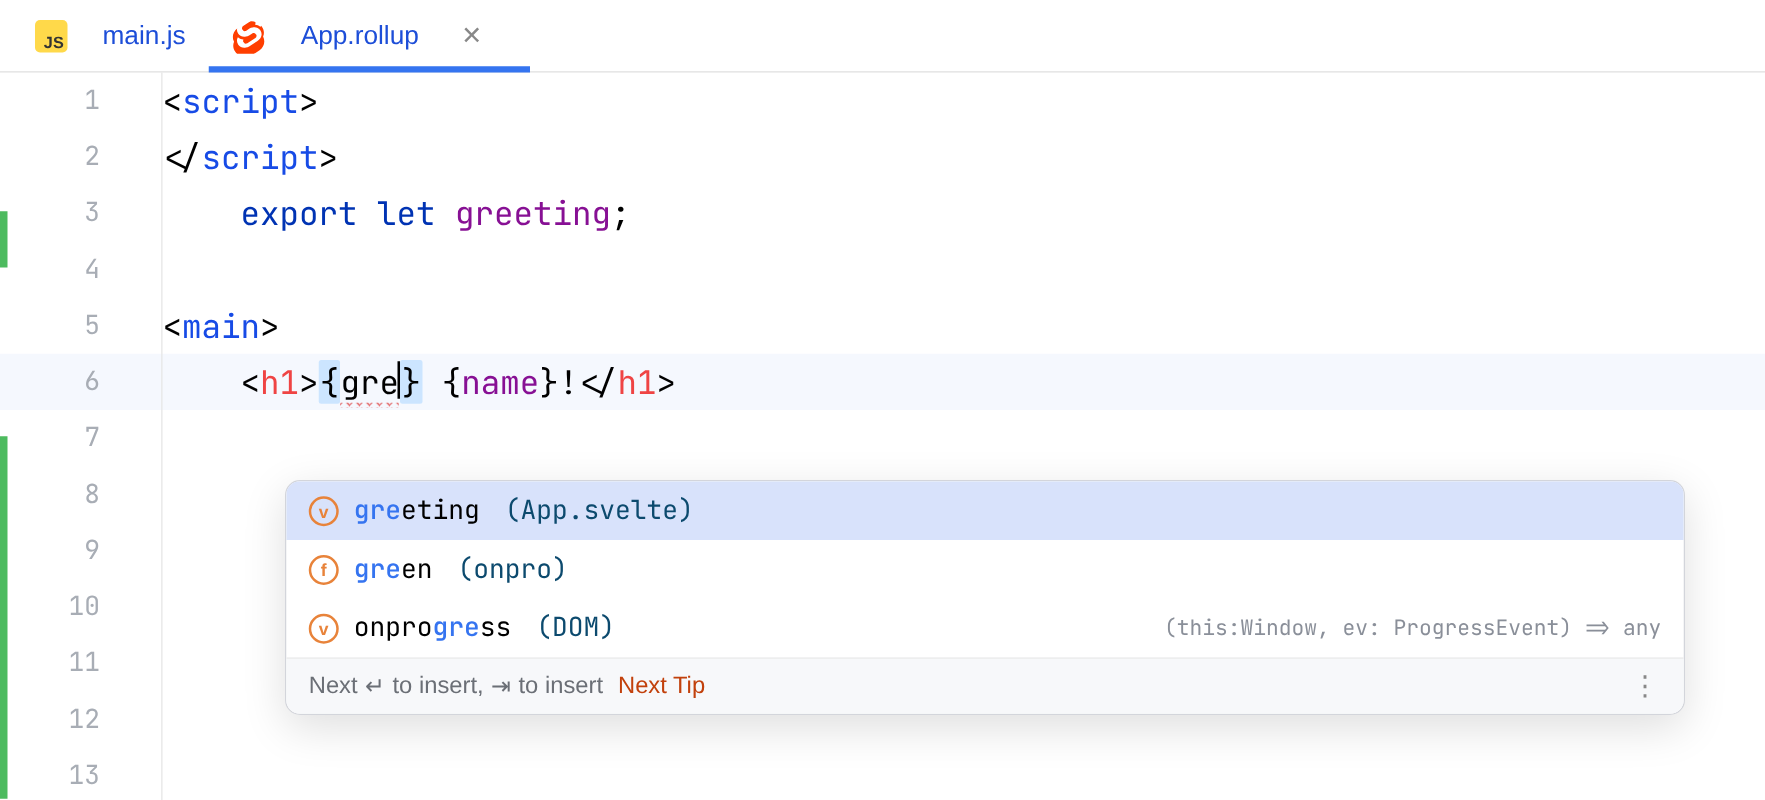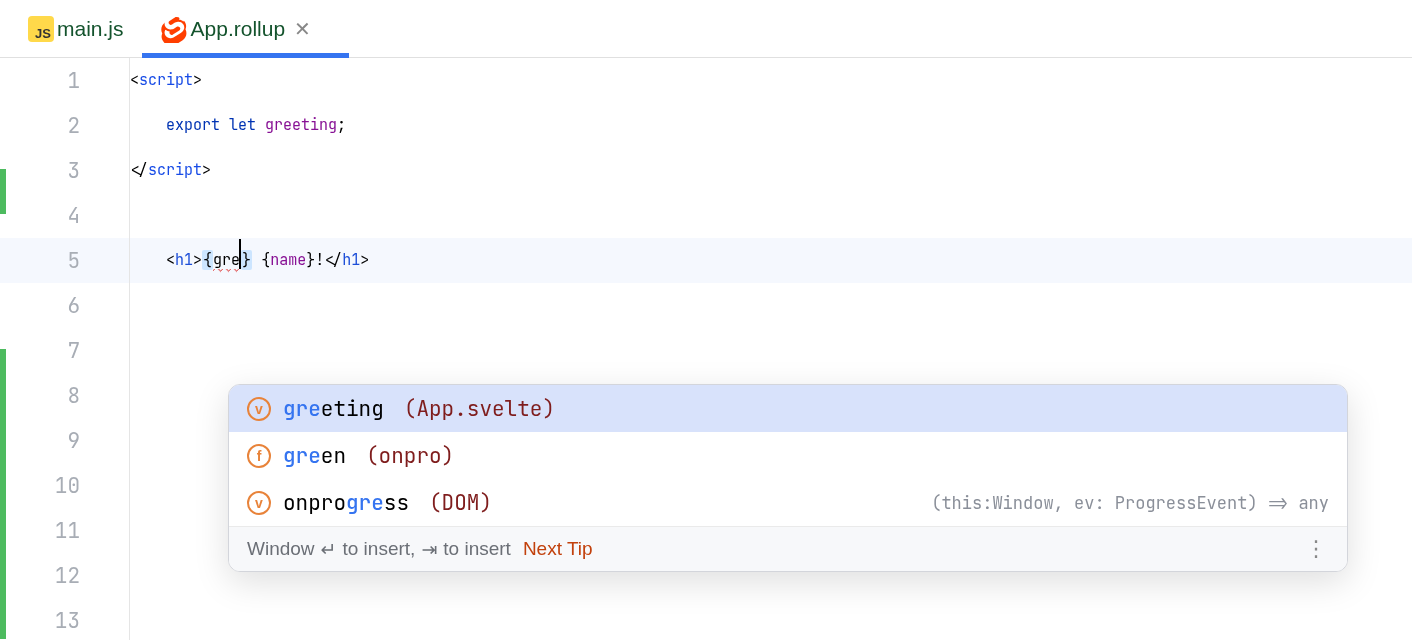--- a/index.html
+++ b/index.html
@@ -1,51 +1,51 @@
 <!DOCTYPE html>
 <html><head>
   <meta charset="utf-8">
   <style>
     * { box-sizing: border-box; margin: 0; padding: 0; }
     body { font-family: "JetBrains Mono", "Menlo", "Consolas", monospace; font-size: 21px; background: #fff; color: #000; width: 1412px; height: 640px; overflow: hidden; }
     .tabs { display: flex; align-items: center; height: 58px; border-bottom: 1px solid #e0e0e0; padding-left: 10px; }
-    .tab { display: flex; align-items: center; padding: 0 18px; height: 100%; gap: 3px; cursor: pointer; position: relative; }
+    .tab { display: flex; align-items: center; padding: 0 18px; height: 100%; gap: 28px; cursor: pointer; position: relative; }
     .tab.active::after { content: ""; position: absolute; left: 0; right: -20px; bottom: -1px; height: 5px; background: #3574f0; }
-    .tab .label { font-family: -apple-system, "Segoe UI", sans-serif; font-size: 21px; color: #14532d; }
+    .tab .label { font-family: -apple-system, "Segoe UI", sans-serif; font-size: 21px; color: #1d4ed8; }
     .tab .close { color: #888; font-family: sans-serif; font-size: 20px; margin-left: 6px; }
     .js-icon { width: 26px; height: 26px; background: #ffd94a; border-radius: 4px; display: inline-flex; align-items: flex-end; justify-content: flex-end; font-family: sans-serif; font-size: 13px; font-weight: 700; color: #333; padding: 0 3px 1px 0; }
     .svelte-icon { width: 28px; height: 28px; display: inline-flex; align-items: center; justify-content: center; }
     .editor { display: flex; position: relative; }
     .gutter { width: 130px; text-align: right; padding-right: 50px; color: #a8adb5; user-select: none; position: relative; }
     .gutter-sep { position: absolute; top: 0; bottom: -600px; right: 0; width: 1px; background: #e5e5e5; }
     .line-num { height: 45px; line-height: 45px; font-size: 21px; }
     .code { flex: 1; position: relative; }
-    .code-line { height: 45px; line-height: 45px; white-space: pre; font-size: 15px; position: relative; }
+    .code-line { height: 45px; line-height: 45px; white-space: pre; font-size: 26px; position: relative; }
     .hl-line-gutter { position: absolute; left: -130px; width: 1412px; top: 0; bottom: 0; background: #f5f8fe; z-index: -2; }
     .change-marker { position: absolute; left: 0; width: 6px; background: #4dbb5f; }
     .change-marker.m1 { top: 169px; height: 45px; }
     .change-marker.m2 { top: 349px; height: 290px; }
     .tk-tag { color: #174be6; }
     .tk-kw { color: #0033b3; }
     .tk-var { color: #871094; }
     .tk-punct { color: #000; }
-    .tk-h1 { color: #1d4ed8; }
+    .tk-h1 { color: #ef4444; }
     .brace-match { background: #cce5ff; border-radius: 2px; padding: 0 1px; }
     .cursor { display: inline-block; width: 2px; height: 30px; background: #000; vertical-align: -4px; margin-left: -1px; }
     .err-underline { background-image: linear-gradient(45deg, transparent 65%, #e05555 80%, transparent 90%), linear-gradient(135deg, transparent 5%, #e05555 15%, transparent 25%); background-size: 8px 4px; background-repeat: repeat-x; background-position: 0 100%; padding-bottom: 3px; }
     .autocomplete { position: absolute; top: 384px; left: 228px; width: 1120px; background: #fff; border: 1px solid #d3d5db; border-radius: 12px; box-shadow: 0 10px 35px rgba(0,0,0,0.13); overflow: hidden; z-index: 10; }
     .ac-item { display: flex; align-items: center; height: 47px; padding: 0 18px; gap: 12px; cursor: pointer; }
     .ac-item.selected { background: #d8e2fb; }
     .ac-icon { width: 24px; height: 24px; border-radius: 50%; border: 2px solid; display: inline-flex; align-items: center; justify-content: center; font-family: sans-serif; font-size: 14px; font-weight: 600; flex-shrink: 0; }
     .ac-icon.v { border-color: #e8833a; color: #e8833a; }
     .ac-icon.f { border-color: #e8833a; color: #e8833a; }
     .ac-name { font-size: 21px; }
     .ac-match { color: #3574f0; font-weight: 500; }
     .ac-rest { color: #000; }
-    .ac-source { color: #7f1d1d; margin-left: 8px; }
+    .ac-source { color: #0c4a6e; margin-left: 8px; }
     .ac-type { color: #8a8f99; margin-left: auto; font-size: 17px; }
     .ac-footer { display: flex; align-items: center; height: 45px; padding: 0 18px; background: #f7f8fa; border-top: 1px solid #eaeaea; font-family: -apple-system, "Segoe UI", sans-serif; font-size: 19px; color: #6b6f76; gap: 6px; }
     .ac-footer .link { color: #c2410c; cursor: pointer; margin-left: 6px; }
     .ac-footer .more { margin-left: auto; color: #888; font-size: 22px; cursor: pointer; letter-spacing: 2px; }
     .key-glyph { font-family: sans-serif; }
   </style>
 </head>
 <body>
 
 <div class="tabs">
@@ -80,23 +80,24 @@
     <div class="line-num">7</div>
     <div class="line-num">8</div>
     <div class="line-num">9</div>
     <div class="line-num">10</div>
     <div class="line-num">11</div>
     <div class="line-num">12</div>
     <div class="line-num">13</div>
   </div>
   <div class="code">
     <div class="code-line"><span class="tk-punct">&lt;</span><span class="tk-tag">script</span><span class="tk-punct">&gt;</span></div>
+    <div class="code-line"><span class="tk-punct">&lt;/</span><span class="tk-tag">script</span><span class="tk-punct">&gt;</span></div>
     <div class="code-line"><span>    </span><span class="tk-kw">export</span> <span class="tk-kw">let</span> <span class="tk-var">greeting</span><span class="tk-punct">;</span></div>
-    <div class="code-line"><span class="tk-punct">&lt;/</span><span class="tk-tag">script</span><span class="tk-punct">&gt;</span></div>
     <div class="code-line"></div>
+    <div class="code-line"><span class="tk-punct">&lt;</span><span class="tk-tag">main</span><span class="tk-punct">&gt;</span></div>
     <div class="code-line"><div class="hl-line-gutter"></div><span>    </span><span class="tk-punct">&lt;</span><span class="tk-h1">h1</span><span class="tk-punct">&gt;</span><span class="brace-match">{</span><span class="err-underline">gre</span><span class="cursor"></span><span class="brace-match">}</span><span> </span><span class="tk-punct">{</span><span class="tk-var">name</span><span class="tk-punct">}</span><span>!</span><span class="tk-punct">&lt;/</span><span class="tk-h1">h1</span><span class="tk-punct">&gt;</span></div>
     <div class="code-line"></div>
     <div class="code-line"></div>
     <div class="code-line"></div>
     <div class="code-line"></div>
     <div class="code-line"></div>
     <div class="code-line"></div>
   </div>
 </div>
 
@@ -111,21 +112,21 @@
     <span class="ac-name"><span class="ac-match">gre</span><span class="ac-rest">en</span></span>
     <span class="ac-source">(onpro)</span>
   </div>
   <div class="ac-item">
     <span class="ac-icon v">v</span>
     <span class="ac-name"><span class="ac-rest">onpro</span><span class="ac-match">gre</span><span class="ac-rest">ss</span></span>
     <span class="ac-source">(DOM)</span>
     <span class="ac-type">(this:Window, ev: ProgressEvent) =&gt; any</span>
   </div>
   <div class="ac-footer">
-    <span>Window </span>
+    <span>Next </span>
       <span class="key-glyph">↵</span>
       <span> to insert, </span>
       <span class="key-glyph">⇥</span>
       <span> to insert</span>
     <span class="link">Next Tip</span>
     <span class="more">⋮</span>
   </div>
 </div>
 
 </body></html>

